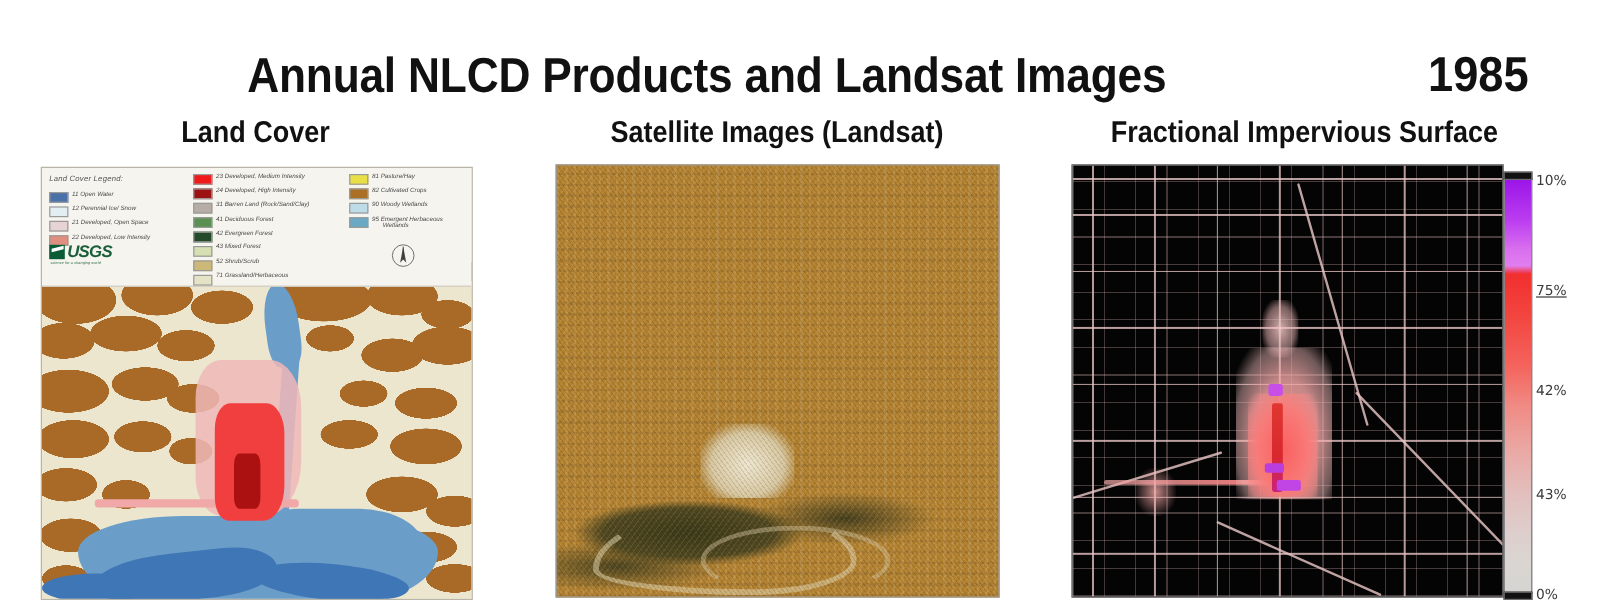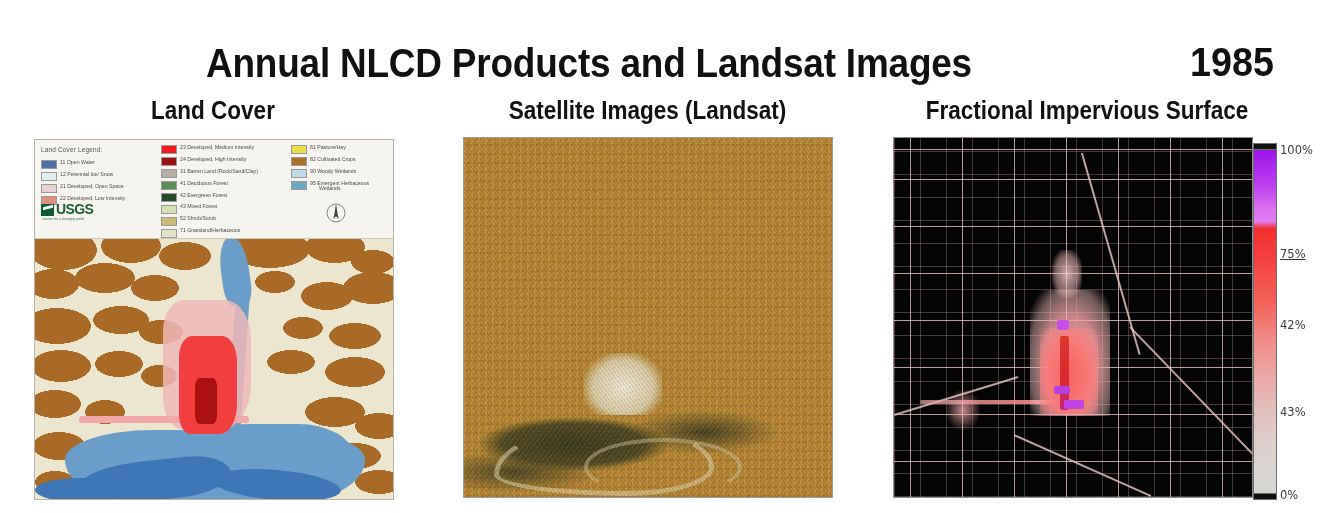--- a/index.html
+++ b/index.html
@@ -33,21 +33,21 @@
     position:absolute;top:96px;
     font-size:25px;font-weight:bold;color:#111;
     transform:scaleX(0.90);transform-origin:center center;
     white-space:nowrap;text-align:center;
   }
   #heading-landcover{left:33px;width:360px;}
   #heading-satellite{left:455px;width:385px;}
   #heading-impervious{left:872px;width:430px;}
 
   
-  .map-frame{position:absolute;overflow:hidden;}
+  .map-frame{position:absolute;overflow:hidden;font-style:italic;}
 
   
   #landcover-panel{
     left:34px;top:139px;width:358px;height:359px;
     border:1px solid #b9b4a8;background:#ece6cf;
   }
   #landcover-map{position:absolute;left:0;top:0;width:358px;height:359px;}
 
   .lc-base{position:absolute;left:0;top:0;width:100%;height:100%;}
 
@@ -519,18 +519,18 @@
   <div id="imp-core-hi"></div>
   <div id="imp-core-mag1"></div>
   <div id="imp-core-mag2"></div>
   <div id="imp-core-mag3"></div>
 </div>
 
 <div id="colorbar-wrap">
   <div id="colorbar"></div>
   <div class="cb-cap" id="cb-cap-top"></div>
   <div class="cb-cap" id="cb-cap-bottom"></div>
-  <div class="cb-tick" style="top:0px;">100%</div>
-  <div class="cb-tick" style="top:104px;text-decoration:underline;">75%</div>
+  <div class="cb-tick" style="top:0px;">10%</div>
+  <div class="cb-tick" style="top:92px;text-decoration:underline;">75%</div>
   <div class="cb-tick" style="top:175px;">42%</div>
   <div class="cb-tick" style="top:262px;">43%</div>
   <div class="cb-tick" style="top:345px;">0%</div>
 </div>
 
 </body></html>

